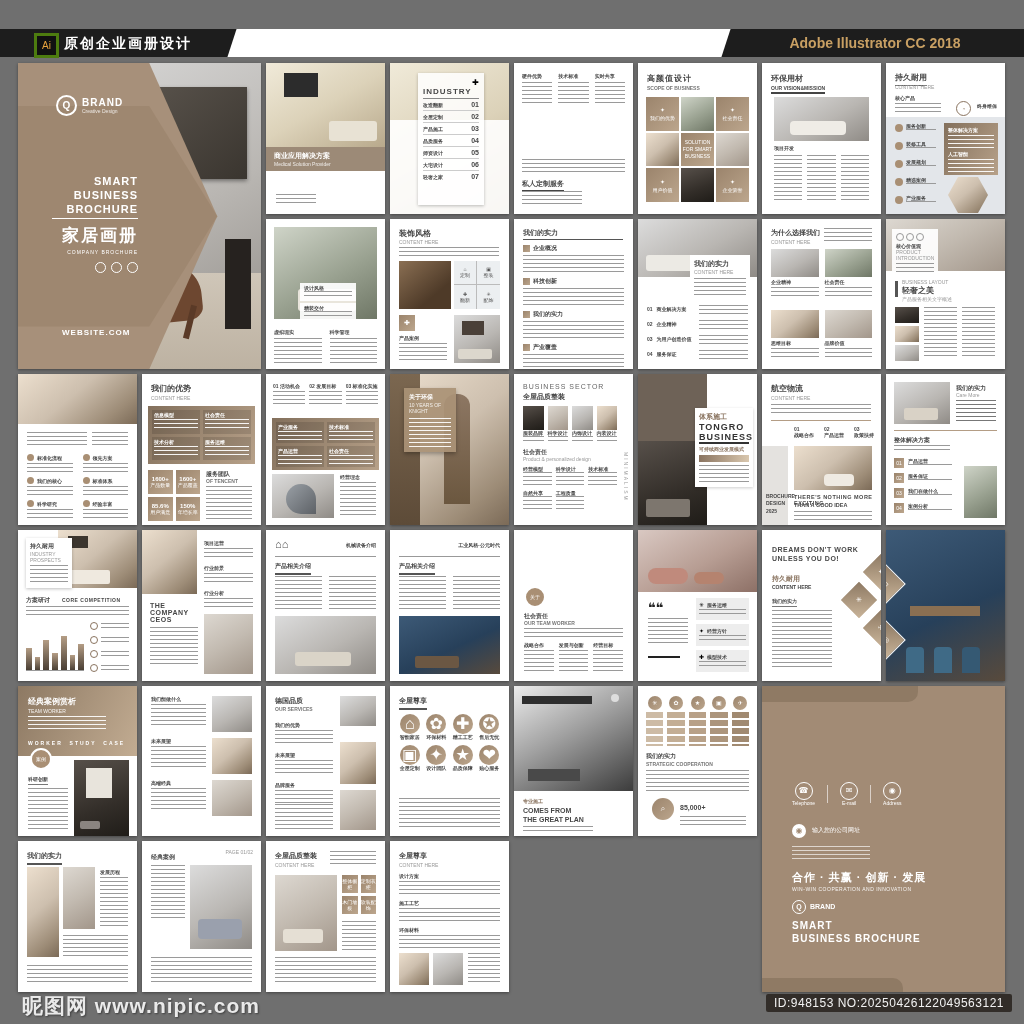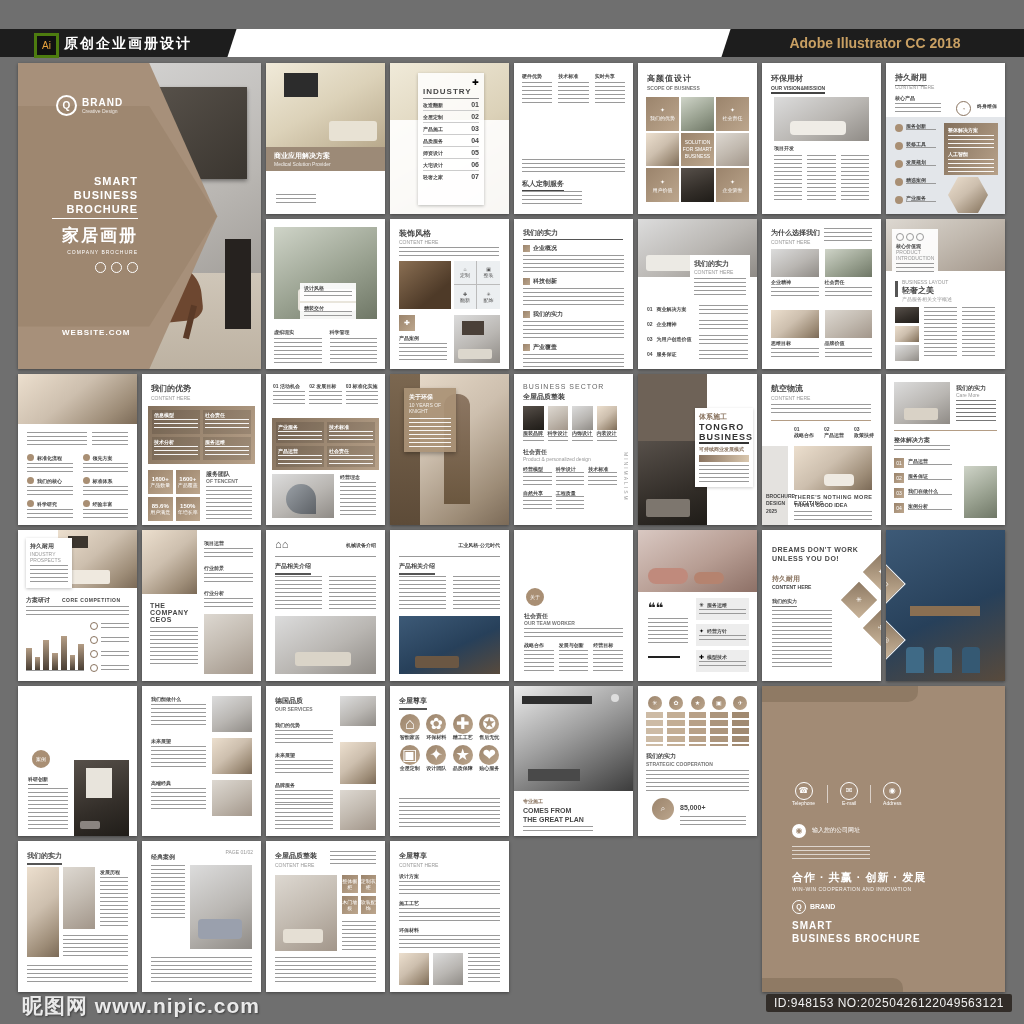--- a/index.html
+++ b/index.html
@@ -890,20 +890,26 @@
     </div>
     <div class="dia" style="left:-14px;top:40px;width:26px;height:26px">
         <span class="t7">◇</span>
       </div>
     <div class="dia" style="left:-14px;top:96px;width:26px;height:26px">
         <span class="t7">◎</span>
       </div>
   </div>
 
   <div class="pg">
+    <div class="abs gradhd" style="left:0;top:0;width:100%;height:70px">
+      <div class="wt t8" style="position:absolute;left:10px;top:10px;font-weight:bold">经典案例赏析</div>
+      <div class="wt t5" style="position:absolute;left:10px;top:22px;opacity:.9">TEAM WORKER</div>
+      <div class="lnw" style="position:absolute;left:10px;top:30px;width:78px;height:16px"></div>
+      <div class="wt t5" style="position:absolute;left:10px;top:54px;font-weight:bold;letter-spacing:2px"><span>WORKER</span>&nbsp;&nbsp;<span>STUDY</span>&nbsp;&nbsp;<span>CASE</span></div>
+    </div>
     <div class="abs circ tan wt t5" style="left:12px;top:62px;width:18px;height:18px;border:2px solid #fff;display:flex;align-items:center;justify-content:center">案例</div>
     <div class="abs cn t5" style="left:10px;top:90px;border-bottom:1px solid #777;padding-bottom:2px">科研创新</div>
     <div class="abs ln" style="left:10px;top:102px;width:40px;height:42px"></div>
     <div class="abs ph ph-dark" style="left:56px;top:74px;width:55px;height:77px">
       <div class="abs" style="left:12px;top:8px;width:26px;height:30px;background:#e8e4dc"></div>
       <div class="abs" style="left:6px;bottom:8px;width:20px;height:8px;background:#8a8necess480;background:#8a8480;border-radius:2px"></div>
     </div>
   </div>
 
   <div class="pg">

